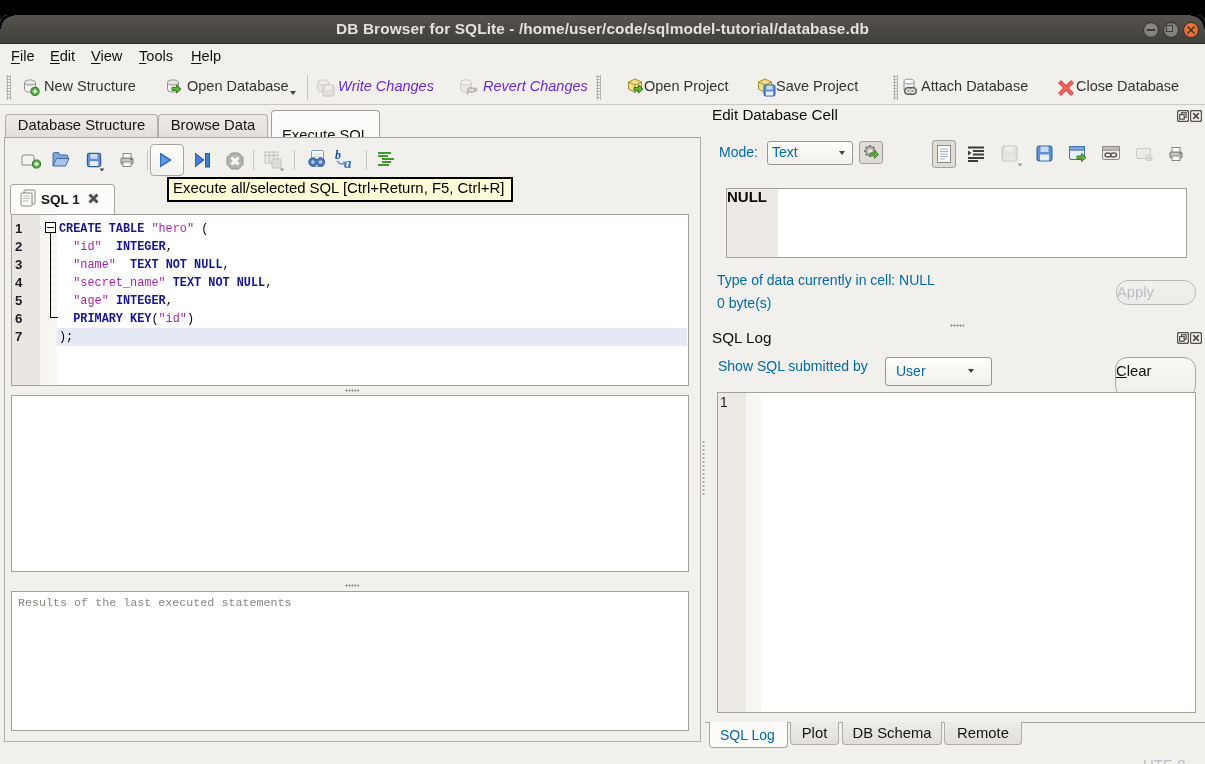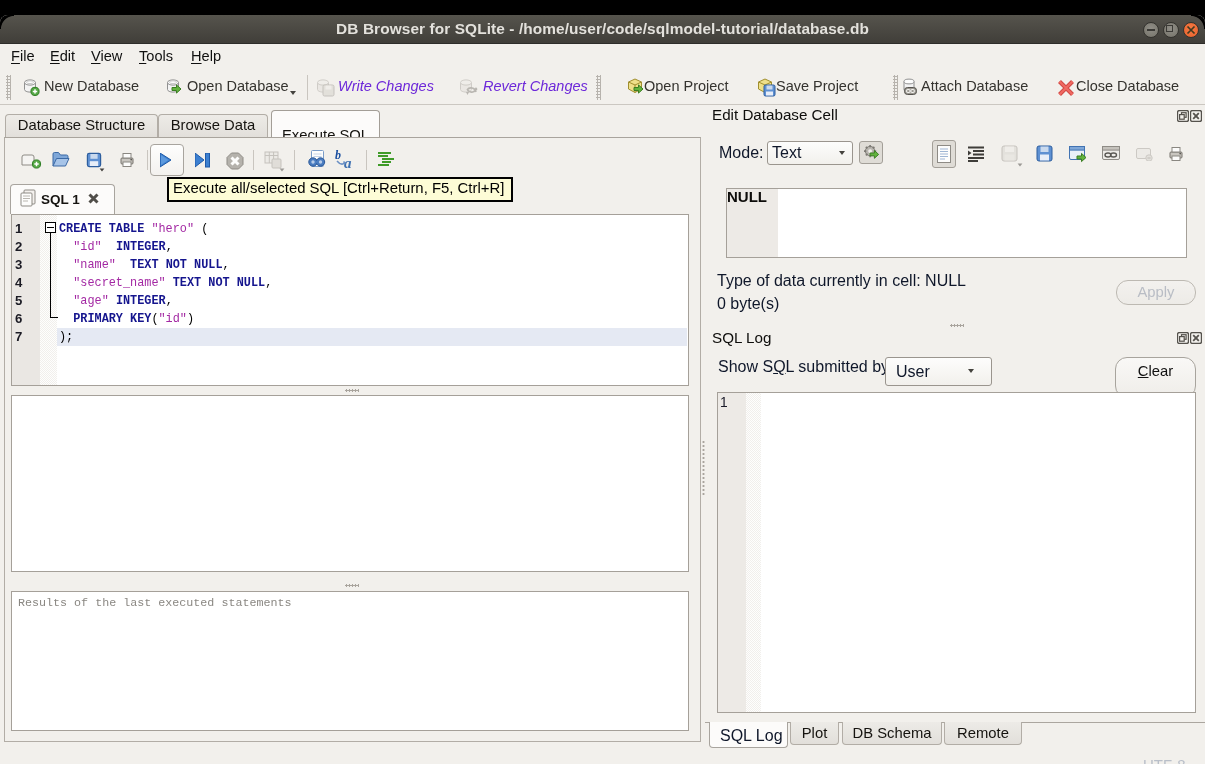--- a/index.html
+++ b/index.html
@@ -28,25 +28,25 @@
 
 .pane { background:#FFFFFF; border:1px solid #A5A099; }
 .mono { font-family:"Liberation Mono", monospace; }
 .codeline { left:59px; height:18px; font-size:11.85px; line-height:18px; white-space:pre; color:#000; }
 .kw { color:#15158E; font-weight:bold; }
 .str { color:#A328A3; }
 .lnum { left:15px; width:22px; font-size:13.2px; font-weight:bold; color:#1B1B24; line-height:18px; }
 .foldchk { background-image:conic-gradient(#F1EFEC 25%, #FEFEFD 25% 50%, #F1EFEC 50% 75%, #FEFEFD 75%); background-size:2px 2px; }
 
 .docktitle { font-size:15.2px; color:#0E0D0B; }
-.qbtn { border:1px solid #A8A49D; border-radius:12px; background:linear-gradient(#F9F8F6,#EFEDE9); font-size:14.8px; color:#111; text-align:center; }
+.qbtn { border:1px solid #A8A49D; border-radius:12px; background:linear-gradient(#F9F8F6,#EFEDE9); font-size:14.8px; color:#111; }
 .qbtn.dis { color:#ABA7A1; border-color:#BDB9B2; background:linear-gradient(#F3F1EE,#EDEBE7); }
 .combo { border:1px solid #9A958E; border-radius:3px; background:linear-gradient(#FDFDFC,#F2F0EC); font-size:14.8px; color:#111; }
 .carr { width:0; height:0; border-left:3.5px solid transparent; border-right:3.5px solid transparent; border-top:4.5px solid #44423E; }
-.ttext { font-size:16px; color:#0f172a; }
+.ttext { font-size:14px; color:#0369a1; }
 </style>
 </head>
 <body>
 <div id="win">
 
   <div id="titlebar" class="abs"></div>
   <div class="abs" style="left:0; top:0; width:14px; height:14px; background:radial-gradient(circle 14px at 14px 14px, rgba(0,0,0,0) 12.6px, #000 13.4px); z-index:40;"></div>
   <div class="abs" style="left:1191px; top:0; width:14px; height:14px; background:radial-gradient(circle 14px at 0px 14px, rgba(0,0,0,0) 12.6px, #000 13.4px); z-index:40;"></div>
   <div id="title" class="abs">DB Browser for SQLite - /home/user/code/sqlmodel-tutorial/database.db</div>
   <div class="abs winbtn" style="left:1143px; background:radial-gradient(circle at 50% 40%, #908E87, #757369); border:1px solid #34332F;"></div>
@@ -143,21 +143,21 @@
         <ellipse cx="8" cy="4.5" rx="5" ry="2.4" fill="#FDFDFD" stroke="#909090"></ellipse>
         <rect x="3.5" y="10.5" width="12" height="7" rx="3" fill="#9B9891" stroke="#55534E"></rect>
         <rect x="5.5" y="12.5" width="3.6" height="3" rx="1.4" fill="none" stroke="#F2F1EE" stroke-width="1.1"></rect>
         <rect x="9.8" y="12.5" width="3.6" height="3" rx="1.4" fill="none" stroke="#F2F1EE" stroke-width="1.1"></rect>
       </svg>
     <svg class="abs" style="left:1057px; top:64px;" width="18" height="18">
         <path d="M2.5 2.5 L15.5 15.5 M15.5 2.5 L2.5 15.5" stroke="#D24944" stroke-width="4.2"></path>
         <path d="M2.5 2.5 L15.5 15.5 M15.5 2.5 L2.5 15.5" stroke="#F06A62" stroke-width="2"></path>
       </svg>
   </div>
-  <div class="abs tbtext" style="left:44px; top:63px;">New Database</div>
+  <div class="abs tbtext" style="left:44px; top:63px;">New Structure</div>
   <div class="abs tbtext" style="left:187px; top:63px;">Open Database</div>
   <div class="abs carr" style="left:290px; top:76px;"></div>
   <div class="abs vsep" style="left:307px; top:60px; height:25px;"></div>
   <div class="abs tbtext dis" style="left:338px; top:63px;">Write Changes</div>
   <div class="abs tbtext dis" style="left:483px; top:63px;">Revert Changes</div>
   <div class="abs grip" style="left:596px; top:60px; height:25px;"></div>
   <div class="abs tbtext" style="left:644px; top:63px;">Open Project</div>
   <div class="abs tbtext" style="left:776px; top:63px;">Save Project</div>
   <div class="abs grip" style="left:893px; top:60px; height:25px;"></div>
   <div class="abs tbtext" style="left:921px; top:63px;">Attach Database</div>

